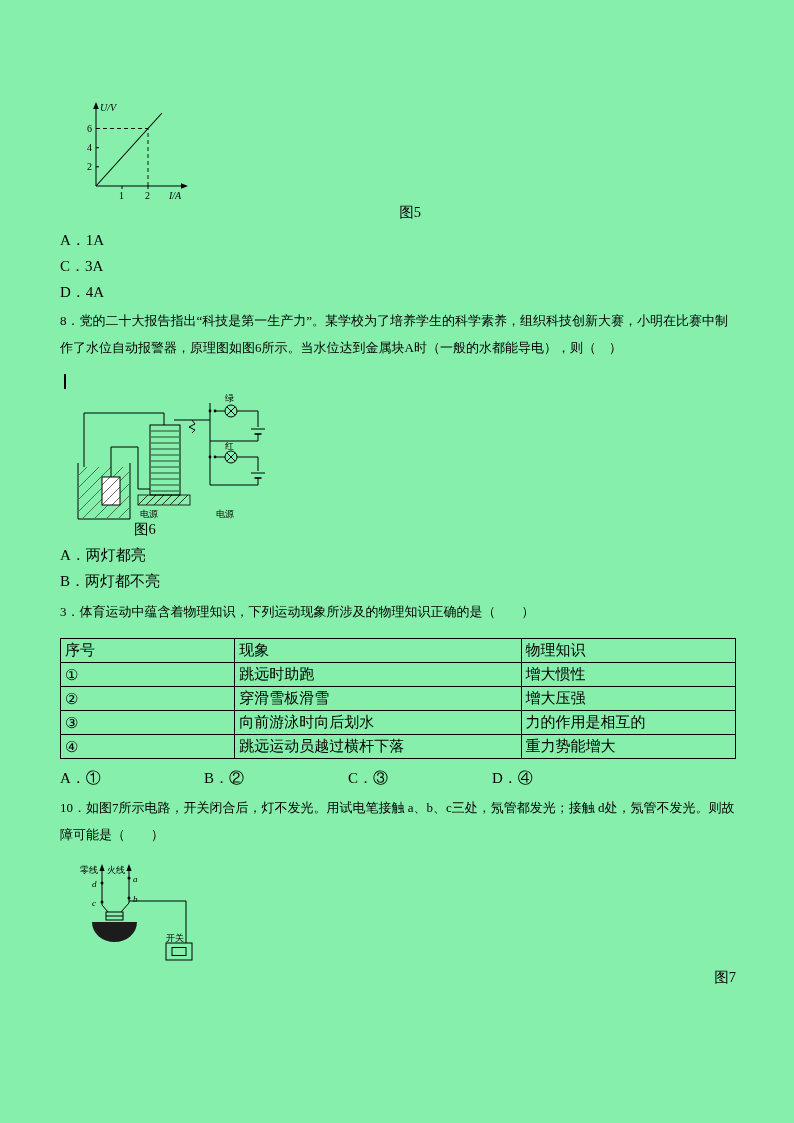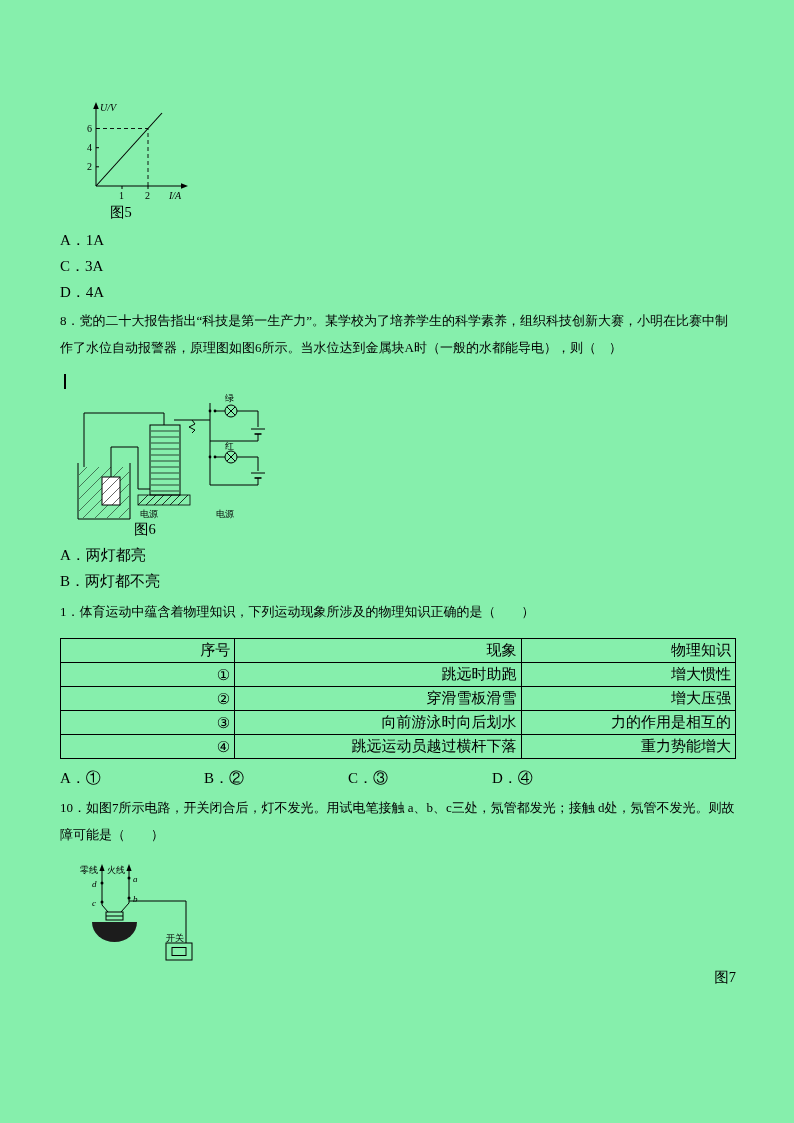--- a/index.html
+++ b/index.html
@@ -4,30 +4,30 @@
 <style>
   html,body{margin:0;padding:0;background:#ffffff;}
   .page{position:relative;width:794px;height:1123px;background:#86efac;overflow:hidden;
         font-family:"Liberation Serif","DejaVu Serif",serif;color:#000;}
   .content{position:absolute;left:60px;top:0;width:676px;}
   .qtext{font-size:13px;line-height:27px;word-break:break-all;line-break:anywhere;}
   .opt-list .option{font-size:15px;line-height:26px;}
   .figure{display:block;margin:0;}
   .caption{font-size:14.5px;line-height:17px;}
   .fig5{margin:100px 0 0 24px;}
-  .fig5 .caption{margin-left:26px;}
+  .fig5 .caption{text-align:center;}
   .q7-options{margin-top:6px;}
   .q8-text{margin-top:2px;}
   .cursor{width:2px;height:15px;background:#000;margin:1px 0 2px 4px;}
   .fig6{margin:2px 0 0 14px;}
   .fig6 .caption{margin-left:60px;}
   .q8-options{margin-top:4px;}
   .q9-text{margin-top:4px;}
   .qtable{border-collapse:collapse;width:676px;margin-top:4px;table-layout:fixed;}
-  .qtable td{border:1px solid #000;text-align:right;font-size:15px;height:23px;padding:0 4px;}
+  .qtable td{border:1px solid #000;text-align:left;font-size:15px;height:23px;padding:0 4px;}
   .col1{width:25.5%;} .col2{width:42.8%;} .col3{width:31.7%;}
   .opts-row{margin-top:6px;height:27px;}
   .inline-opt{display:inline-block;min-width:140px;font-size:15px;line-height:27px;}
   .q10-text{margin-top:2px;}
   .fig7{margin:8px 0 0 20px;}
   .fig7 .caption{margin-left:36px;text-align:right;}
   svg{display:block;}
   svg text{font-family:"Liberation Serif","DejaVu Serif",serif;fill:#000;}
   svg line, svg polyline, svg path, svg rect, svg circle{vector-effect:none;}
 </style>
@@ -171,21 +171,21 @@
         <text x="142" y="126" font-size="9">电源</text>
       </svg>
       <figcaption class="caption">图6</figcaption>
     </figure>
 
     <div class="opt-list q8-options">
       <div class="option">A．两灯都亮</div>
       <div class="option">B．两灯都不亮</div>
     </div>
 
-    <p class="qtext q9-text">1．体育运动中蕴含着物理知识，下列运动现象所涉及的物理知识正确的是（　　）</p>
+    <p class="qtext q9-text">3．体育运动中蕴含着物理知识，下列运动现象所涉及的物理知识正确的是（　　）</p>
 
     <table class="qtable">
       <tbody>
           <tr>
         <td class="col1">序号</td>
         <td class="col2">现象</td>
         <td class="col3">物理知识</td>
       </tr>
       <tr>
         <td>①</td>

